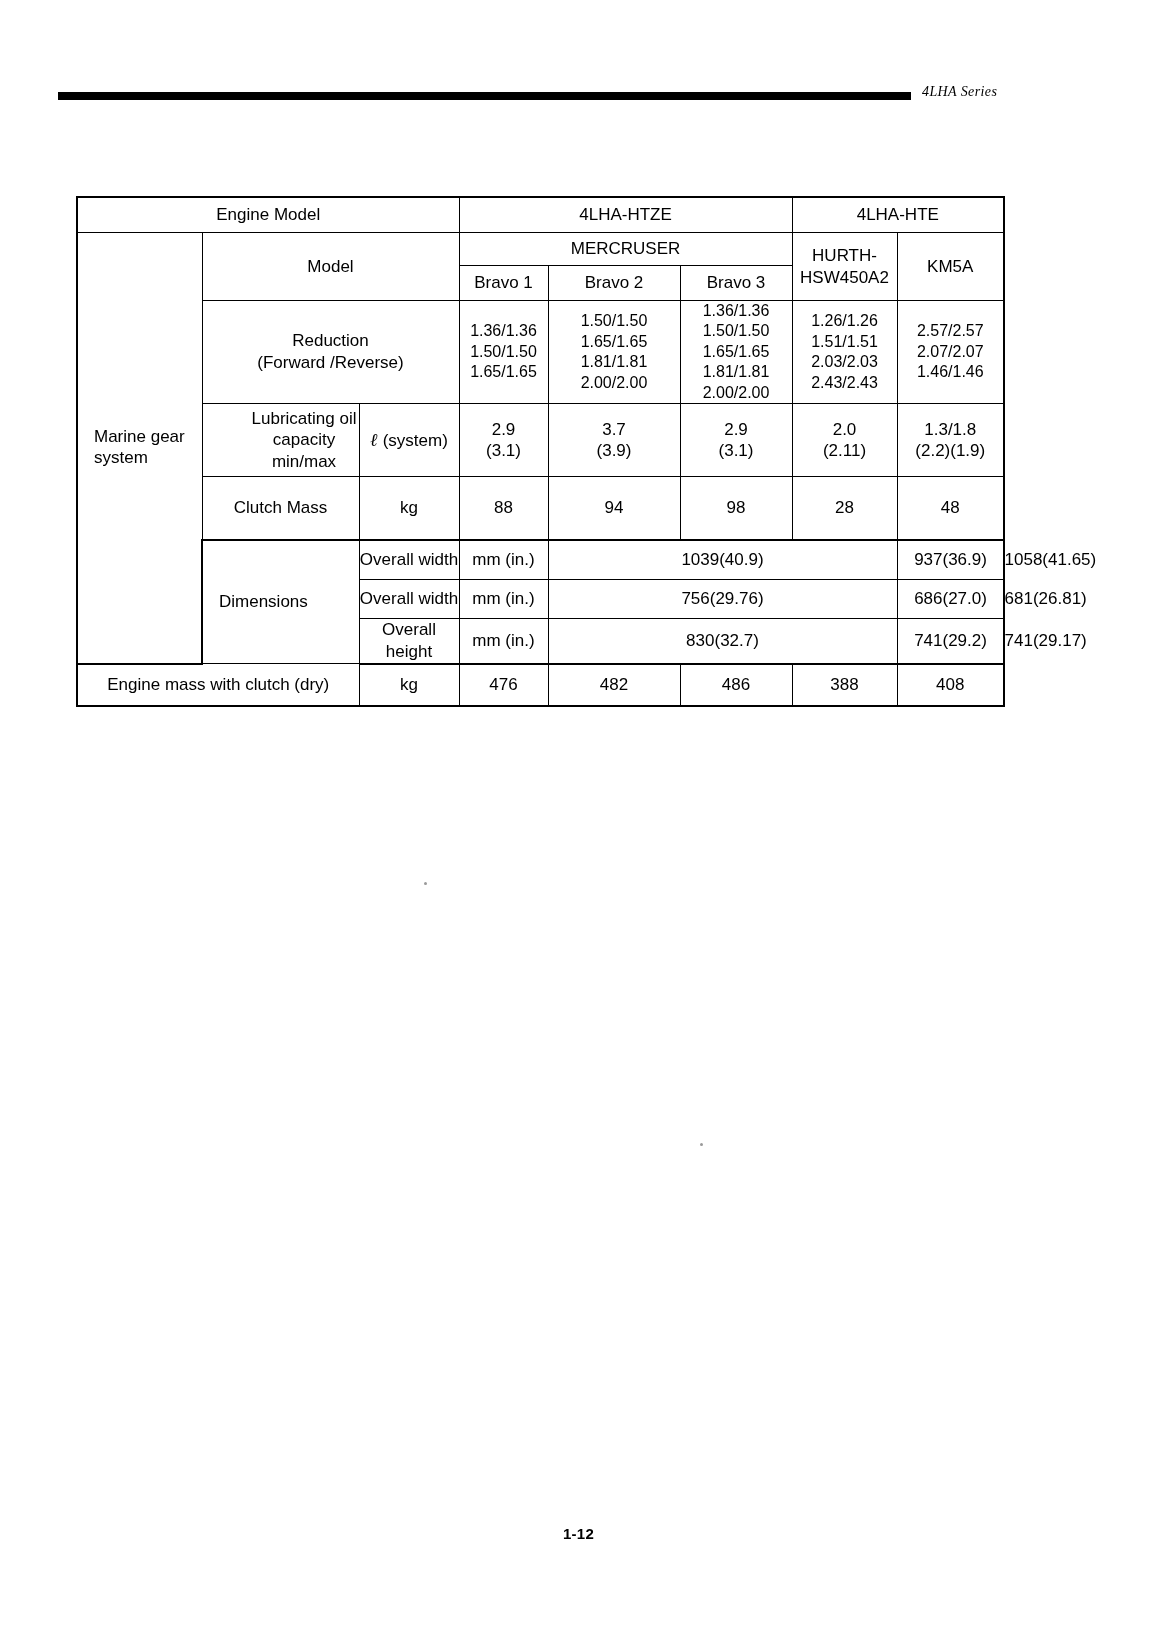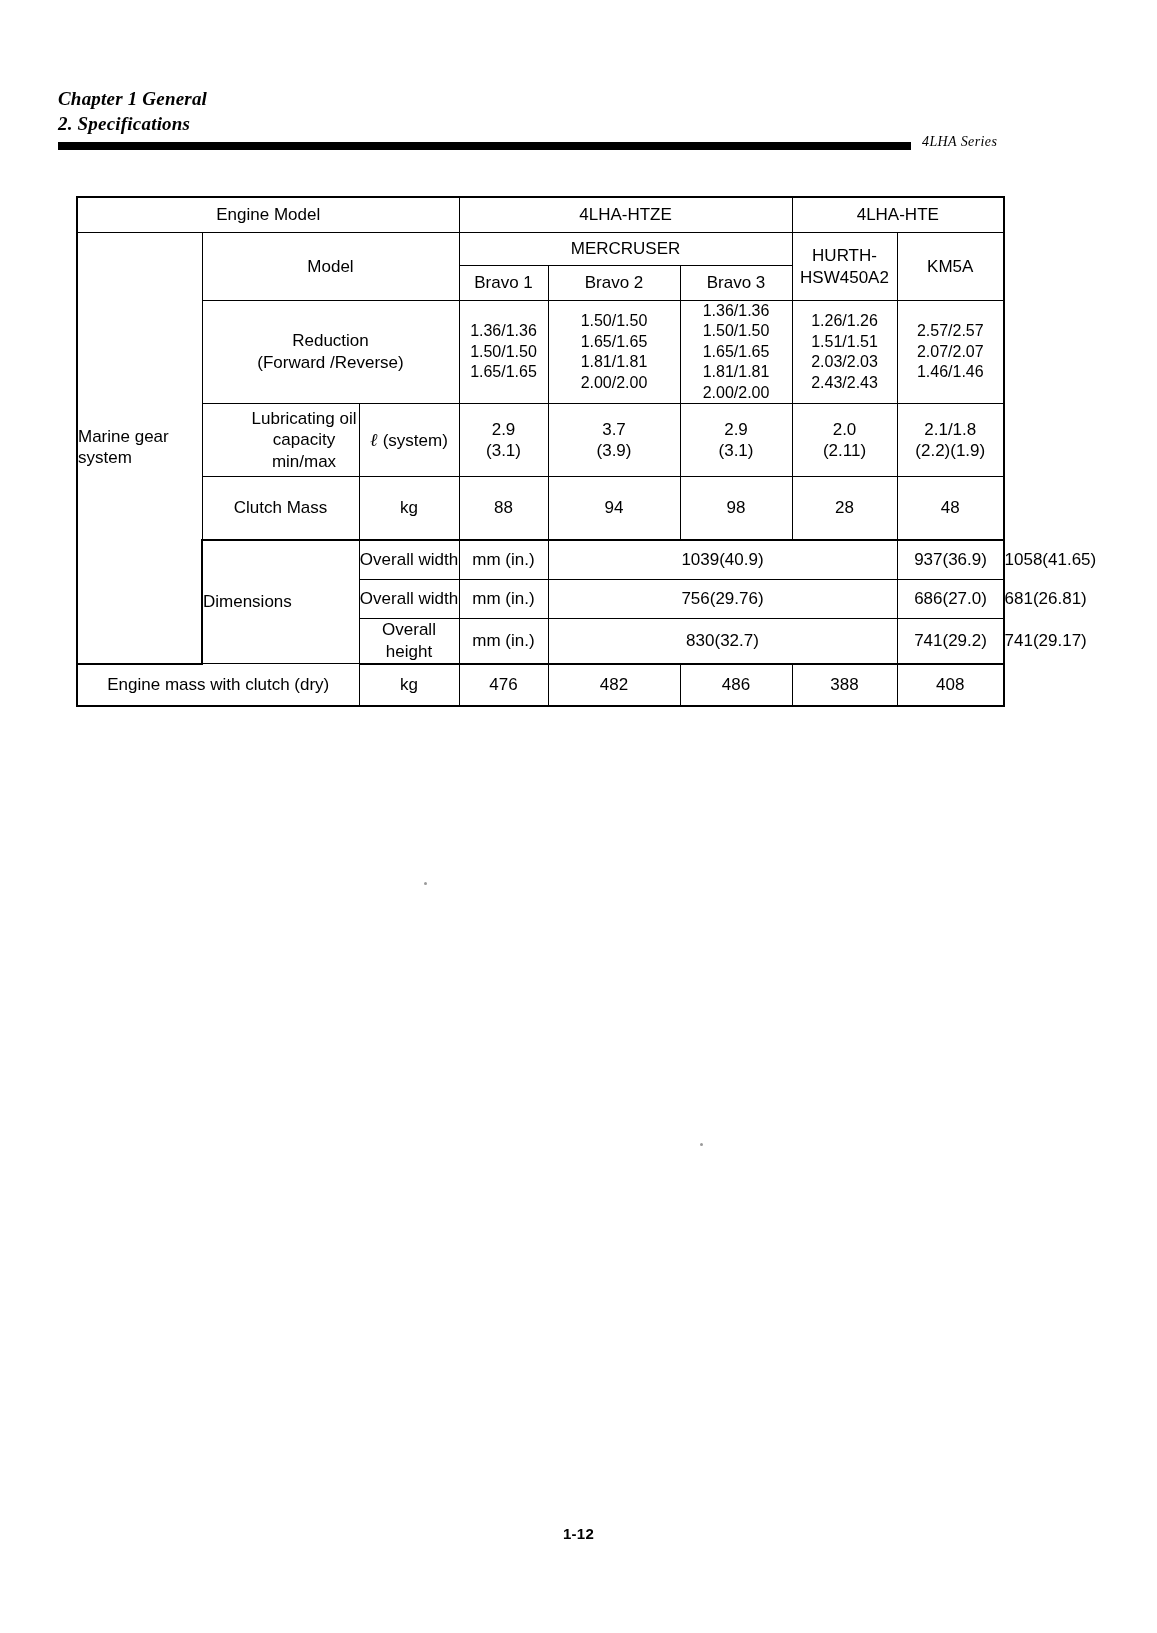--- a/index.html
+++ b/index.html
@@ -93,21 +93,21 @@
   .val-stack { line-height: 1.18; font-size: 16px; padding: 6px 2px; }
   .val-two { line-height: 1.25; padding: 8px 2px; }
   .unit { font-size: 17px; }
   .ell {
     font-family: "Liberation Serif", serif;
     font-style: italic;
     font-weight: bold;
     font-size: 18px;
   }
   .nowrap { white-space: nowrap; }
-  .midlabel { text-align: left; padding-left: 0; }
+  .midlabel { text-align: left; padding-left: 16px; }
 
   
   .page-number {
     position: absolute;
     left: 0;
     top: 1525px;
     width: 1157px;
     text-align: center;
     font-size: 15px;
     font-weight: bold;
@@ -119,24 +119,20 @@
     width: 3px;
     height: 3px;
     background: #9a9a9a;
     border-radius: 50%;
   }
 </style>
 </head>
 <body>
 
 <div class="page-header">
-  <div class="header-titles">
-    <span class="chapter-line">Chapter 1 General</span>
-    <span class="chapter-line">2. Specifications</span>
-  </div>
   <div class="header-rule-row">
     <div class="header-rule"></div>
     <div class="header-series">4LHA Series</div>
   </div>
 </div>
 
 <div class="spec-table-wrap">
   <table class="spec">
     <colgroup>
       <col style="width:125px">
@@ -234,21 +230,21 @@
           </td>
         <td class="val-two">
             <div>2.9</div>
             <div>(3.1)</div>
           </td>
         <td class="val-two">
             <div>2.0</div>
             <div>(2.11)</div>
           </td>
         <td class="val-two outer-r">
-            <div>2.1/1.8</div>
+            <div>1.3/1.8</div>
             <div>(2.2)(1.9)</div>
           </td>
       </tr>
 
       <tr>
         <td class="lbl" style="height:62px;">Clutch Mass</td>
         <td class="unit">kg</td>
         <td>88</td>
         <td>94</td>
         <td>98</td>

